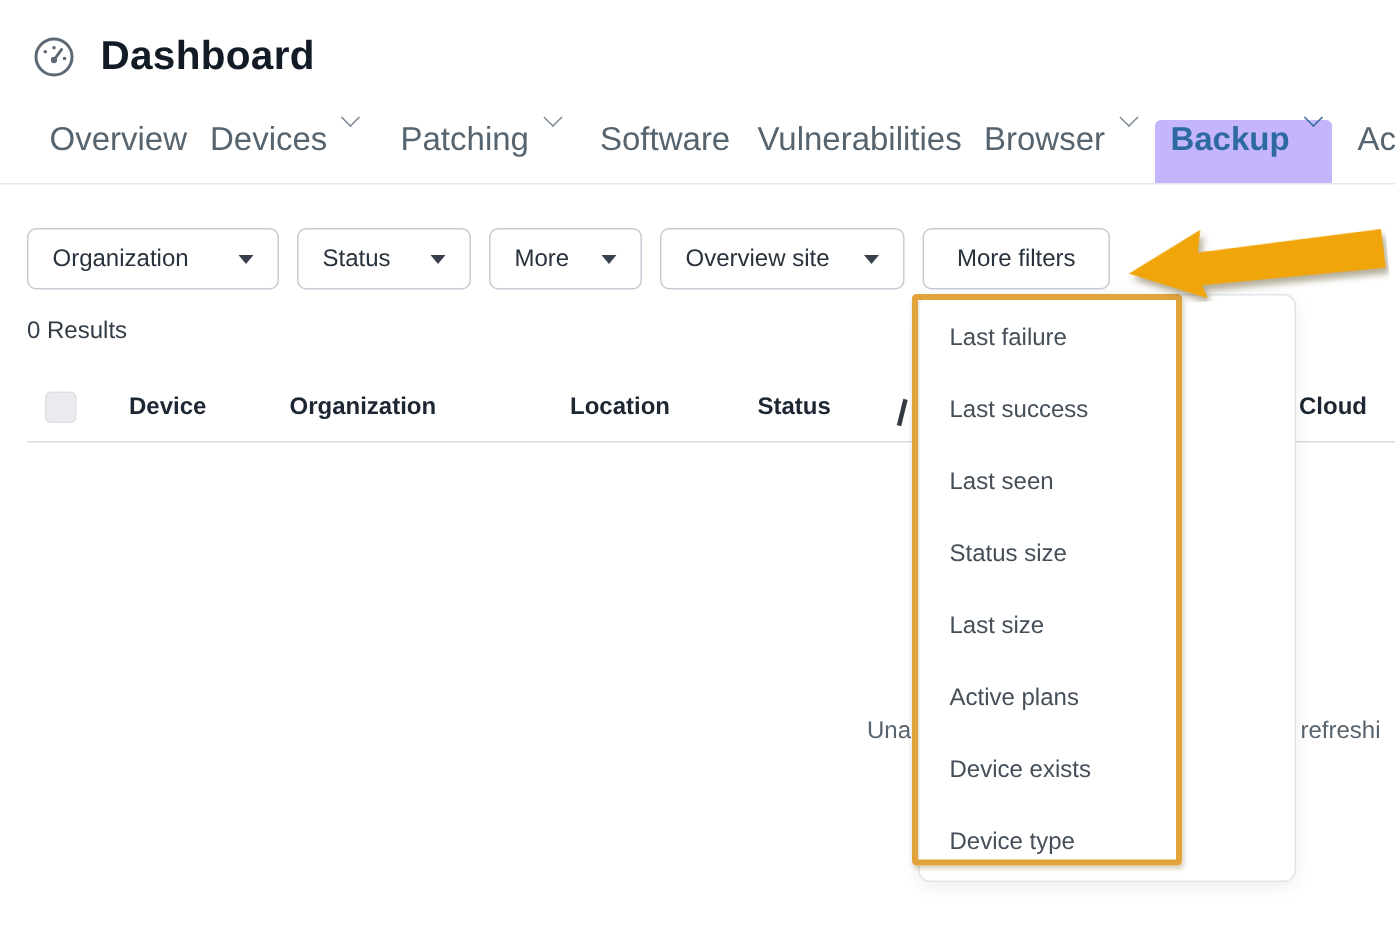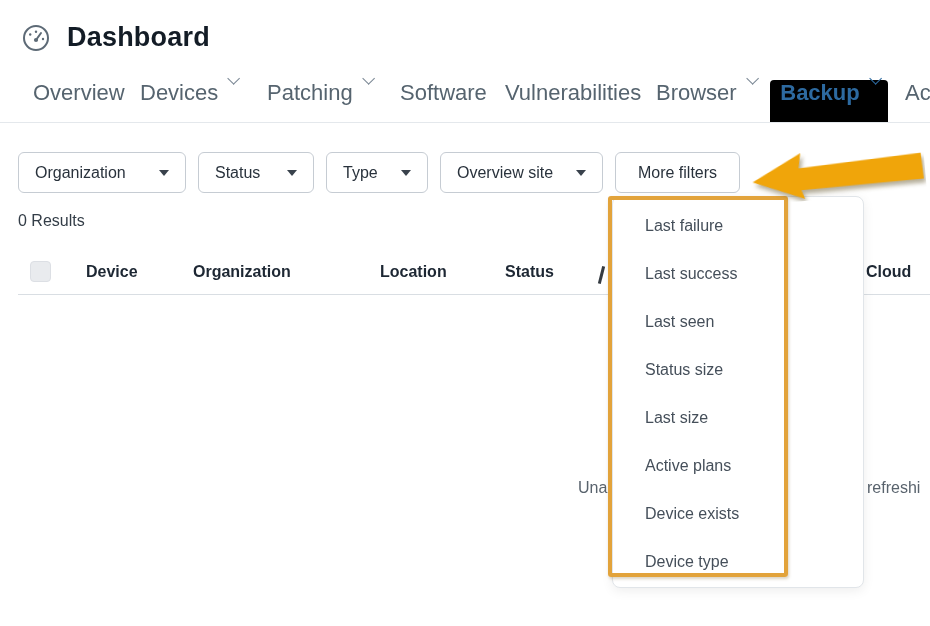--- a/index.html
+++ b/index.html
@@ -18,21 +18,21 @@
   .tabs { position:absolute; left:0; top:80px; width:930px; height:43px; border-bottom:1px solid #e4e8ec; }
   .tab {
     position:absolute; top:0; height:42px; display:flex; align-items:flex-start; gap:9px;
     font-size:22px; color:#56646f; cursor:pointer; white-space:nowrap;
   }
   .tab .chev {
     width:9px; height:9px; border-right:1.6px solid #7a8794; border-bottom:1.6px solid #7a8794;
     transform:rotate(45deg) translateY(-3px); display:inline-block; margin-top:-4px;
   }
   .tab.active {
-    background:#000000; color:#2d6aa0; font-weight:600; justify-content:center;
+    background:#c4b5fd; color:#2d6aa0; font-weight:600; justify-content:center;
     border-radius:4px 4px 0 0;
   }
   .tab.active .chev { border-color:#2d6aa0; }
 
   
   .filter-row { position:absolute; left:18px; top:152px; display:flex; gap:12px; }
   .filter-btn {
     height:41px; border:1px solid #c6ccd3; border-radius:6px; background:#fff;
     display:flex; align-items:center; justify-content:space-between;
     padding:0 16px; font-size:16px; font-weight:500; color:#29323c; cursor:pointer;
@@ -60,21 +60,21 @@
   .bg-text.left { left:578px; }
   .bg-text.right { left:867px; }
 
   
   .menu-panel {
     position:absolute; left:612px; top:196px; width:252px; height:392px;
     background:#ffffff; border:1px solid #e1e5e9; border-radius:8px;
     box-shadow:0 3px 12px rgba(0,0,0,.07); z-index:5; padding-top:5px;
   }
   .menu-item {
-    height:48px; display:flex; align-items:center; padding-left:32px;
+    height:48px; display:flex; align-items:center; padding-left:20px;
     font-size:16px; color:#454f5a; cursor:pointer;
   }
 
   
   .annotation-box {
     position:absolute; left:608px; top:196px; width:180px; height:381px;
     border:4px solid #e2a33b; border-radius:3px; z-index:6; pointer-events:none;
     box-shadow:1px 2px 3px rgba(110,85,20,.25);
   }
   .annotation-arrow { position:absolute; left:750px; top:146px; width:175px; height:52px; z-index:7; transform:rotate(-5deg); pointer-events:none; }
@@ -130,21 +130,21 @@
   <div class="filter-row">
     <button class="filter-btn w-org">
       <span>Organization</span>
         <i class="tri"></i>
     </button>
     <button class="filter-btn w-status">
       <span>Status</span>
         <i class="tri"></i>
     </button>
     <button class="filter-btn w-type">
-      <span>Type</span>
+      <span>More</span>
         <i class="tri"></i>
     </button>
     <button class="filter-btn w-site">
       <span>Overview site</span>
         <i class="tri"></i>
     </button>
     <button class="filter-btn w-more">
       <span>More filters</span>
     </button>
   </div>

